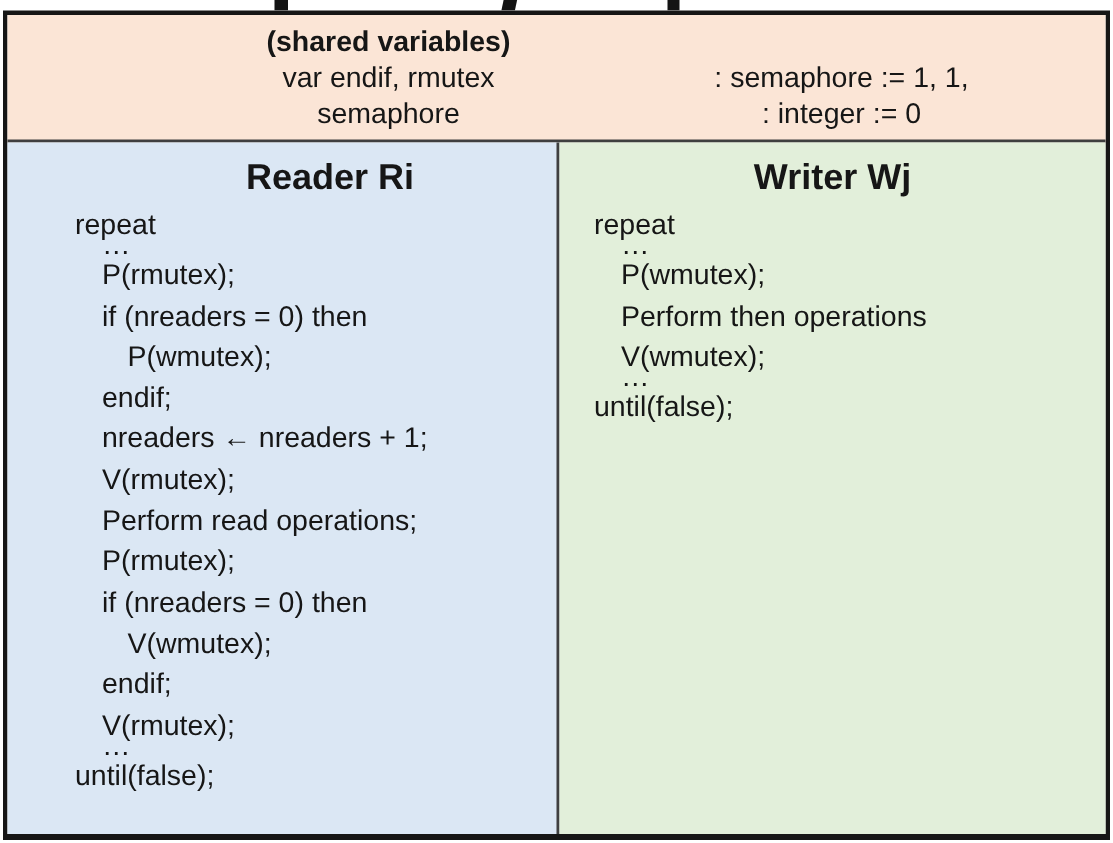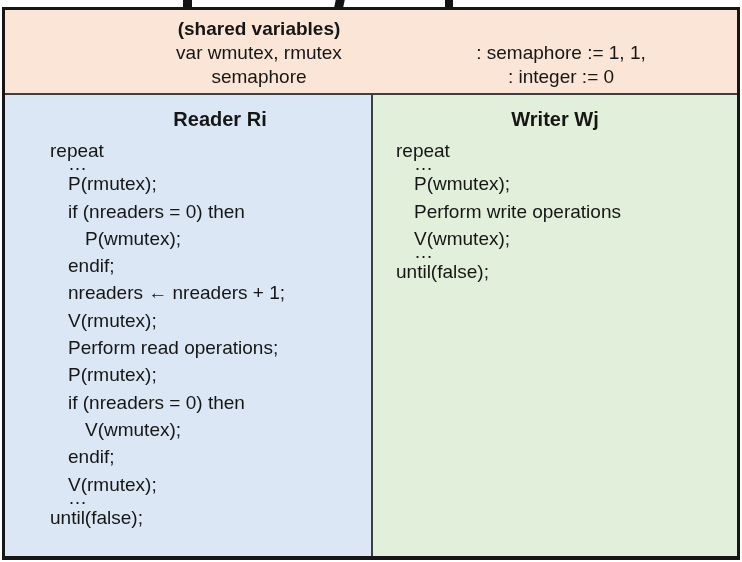--- a/index.html
+++ b/index.html
@@ -45,21 +45,21 @@
   .columns { flex:1; display:flex; min-height:0; }
   .col { box-sizing:border-box; padding-top:12px; }
   .reader-col {
     width:368px; flex:0 0 368px;
     background:#dbe7f4;
     border-right:2px solid #3f3f3f;
   }
   .writer-col { flex:1; background:#e2efda; }
 
   .col-title {
-    font-weight:bold; font-size:20px; line-height:24px;
+    font-weight:bold; font-size:24px; line-height:24px;
     text-align:center; margin:0 0 6px 0;
   }
   .reader-col .col-title { padding-left:64px; }
 
   .code { font-size:19px; line-height:27.3px; }
   .code-line { white-space:pre; }
   .code-line.tight { line-height:13px; margin-top:-7px; }
 
   .reader-col .i0 { padding-left:45px; }
   .reader-col .i1 { padding-left:63px; }
@@ -79,21 +79,21 @@
 
   <div class="board">
 
     <div class="shared">
       <div class="shared-grid">
         <span class="spacer"></span>
         <span class="names shared-heading">(shared variables)</span>
         <span class="decl"></span>
 
         <span class="spacer"></span>
-        <span class="names">var wmutex, rmutex</span>
+        <span class="names">var endif, rmutex</span>
         <span class="decl">: semaphore := 1, 1,</span>
 
         <span class="spacer"></span>
         <span class="names">semaphore</span>
         <span class="decl">: integer := 0</span>
       </div>
     </div>
 
     <div class="columns">
 
@@ -118,21 +118,21 @@
           <div class="code-line i0">until(false);</div>
         </div>
       </div>
 
       <div class="col writer-col">
         <div class="col-title">Writer Wj</div>
         <div class="code">
           <div class="code-line i0">repeat</div>
           <div class="code-line i1 tight">…</div>
           <div class="code-line i1">P(wmutex);</div>
-          <div class="code-line i1">Perform write operations</div>
+          <div class="code-line i1">Perform then operations</div>
           <div class="code-line i1">V(wmutex);</div>
           <div class="code-line i1 tight">…</div>
           <div class="code-line i0">until(false);</div>
         </div>
       </div>
 
     </div>
   </div>
 </div>
 

